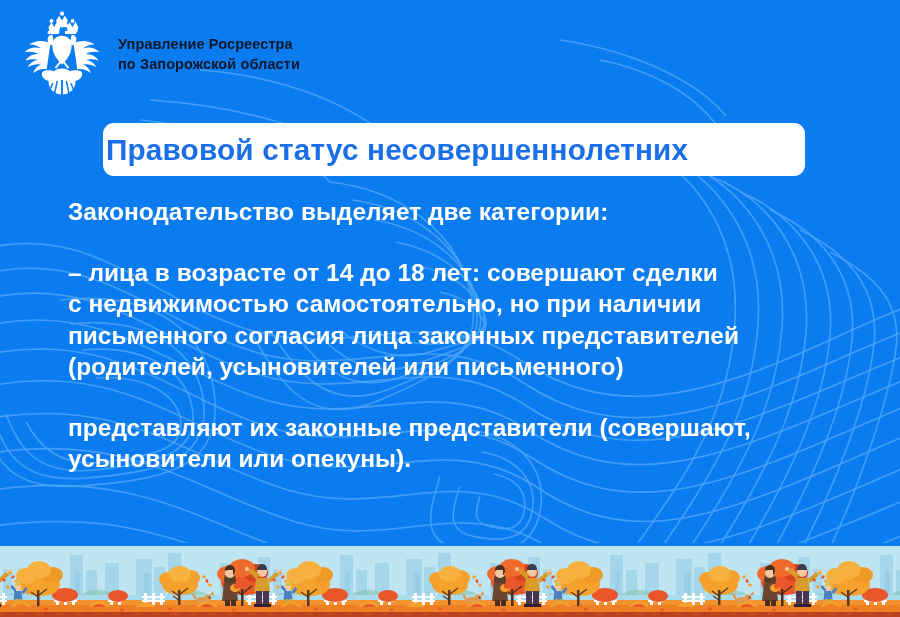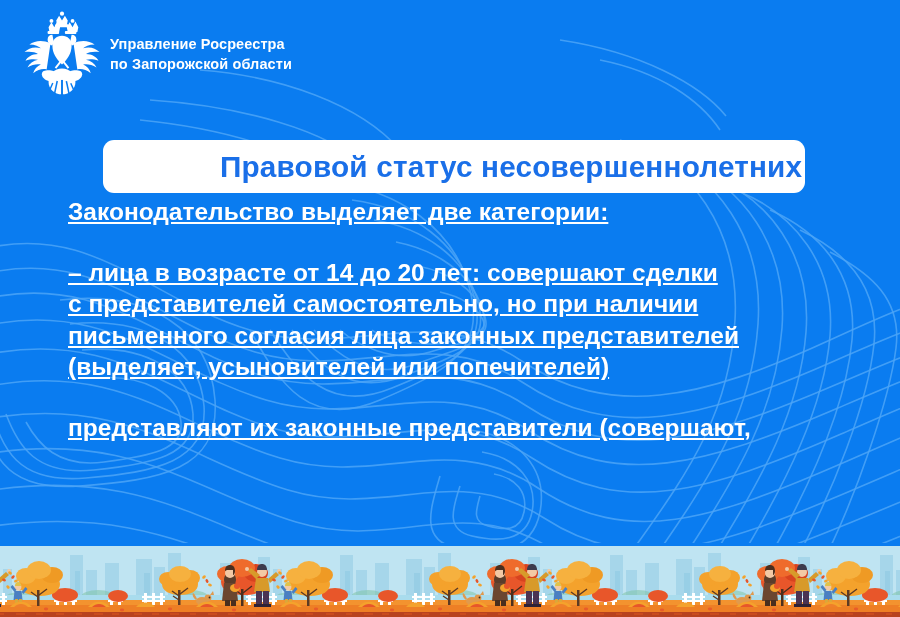--- a/index.html
+++ b/index.html
@@ -23,45 +23,44 @@
   
   #header{
     position:absolute;left:0;top:0;width:900px;height:110px;
     display:flex;align-items:center;
   }
   #emblem{
     margin-left:14px;width:96px;height:96px;flex:0 0 96px;
     display:block;
   }
   #org-name{
-    color:#ffffff;font-weight:bold;
+    margin-left:8px;color:#0f172a;font-weight:bold;
     font-size:14.5px;line-height:1.35;letter-spacing:.1px;
     white-space:pre-line;
   }
 
   
   #title-banner{
-    position:absolute;left:103px;top:140px;width:702px;height:53px;
+    position:absolute;left:103px;top:123px;width:702px;height:53px;
     background:#ffffff;border-radius:11px;
-    display:flex;align-items:center;justify-content:flex-end;
+    display:flex;align-items:center;justify-content:flex-start;
     box-sizing:border-box;
   }
   #title-text{
     color:#1a6fe8;font-weight:bold;font-size:30px;
     letter-spacing:.2px;white-space:nowrap;
     transform:scaleX(.99);
   }
 
   
   #body-copy{
     position:absolute;left:68px;top:196px;width:800px;
     color:#ffffff;font-weight:bold;
     font-size:24.5px;line-height:31.5px;
     text-shadow:0 0 1px rgba(0,0,0,.05);
-    text-decoration:underline;
   }
   #body-copy .para{margin:0 0 0 0;}
   #body-copy .gap{height:29px;}
   #body-copy .line{white-space:nowrap;}
 
   
   #illustration{
     position:absolute;left:0;bottom:0;width:900px;height:74px;
     overflow:hidden;
   }
@@ -162,28 +161,29 @@
   <div id="title-banner">
     <span id="title-text">Правовой статус несовершеннолетних</span>
   </div>
 
   <div id="body-copy">
     <div class="para">
       <div class="line">Законодательство выделяет две категории:</div>
     </div>
     <div class="gap"></div>
     <div class="para">
-      <div class="line">– лица в возрасте от 14 до 20 лет: совершают сделки</div>
-      <div class="line">с представителей самостоятельно, но при наличии</div>
+      <div class="line">– лица в возрасте от 14 до 18 лет: совершают сделки</div>
+      <div class="line">с недвижимостью самостоятельно, но при наличии</div>
       <div class="line">письменного согласия лица законных представителей</div>
-      <div class="line">(выделяет, усыновителей или попечителей)</div>
+      <div class="line">(родителей, усыновителей или письменного)</div>
     </div>
     <div class="gap"></div>
     <div class="para">
       <div class="line">представляют их законные представители (совершают,</div>
+      <div class="line">усыновители или опекуны).</div>
     </div>
   </div>
 
   <div id="illustration">
     <svg viewBox="0 0 900 74" preserveAspectRatio="none" aria-hidden="true">
       <defs>
 
         <g id="tile">
 
           <rect x="0" y="0" width="270" height="74" fill="#bfe4f2"></rect>

